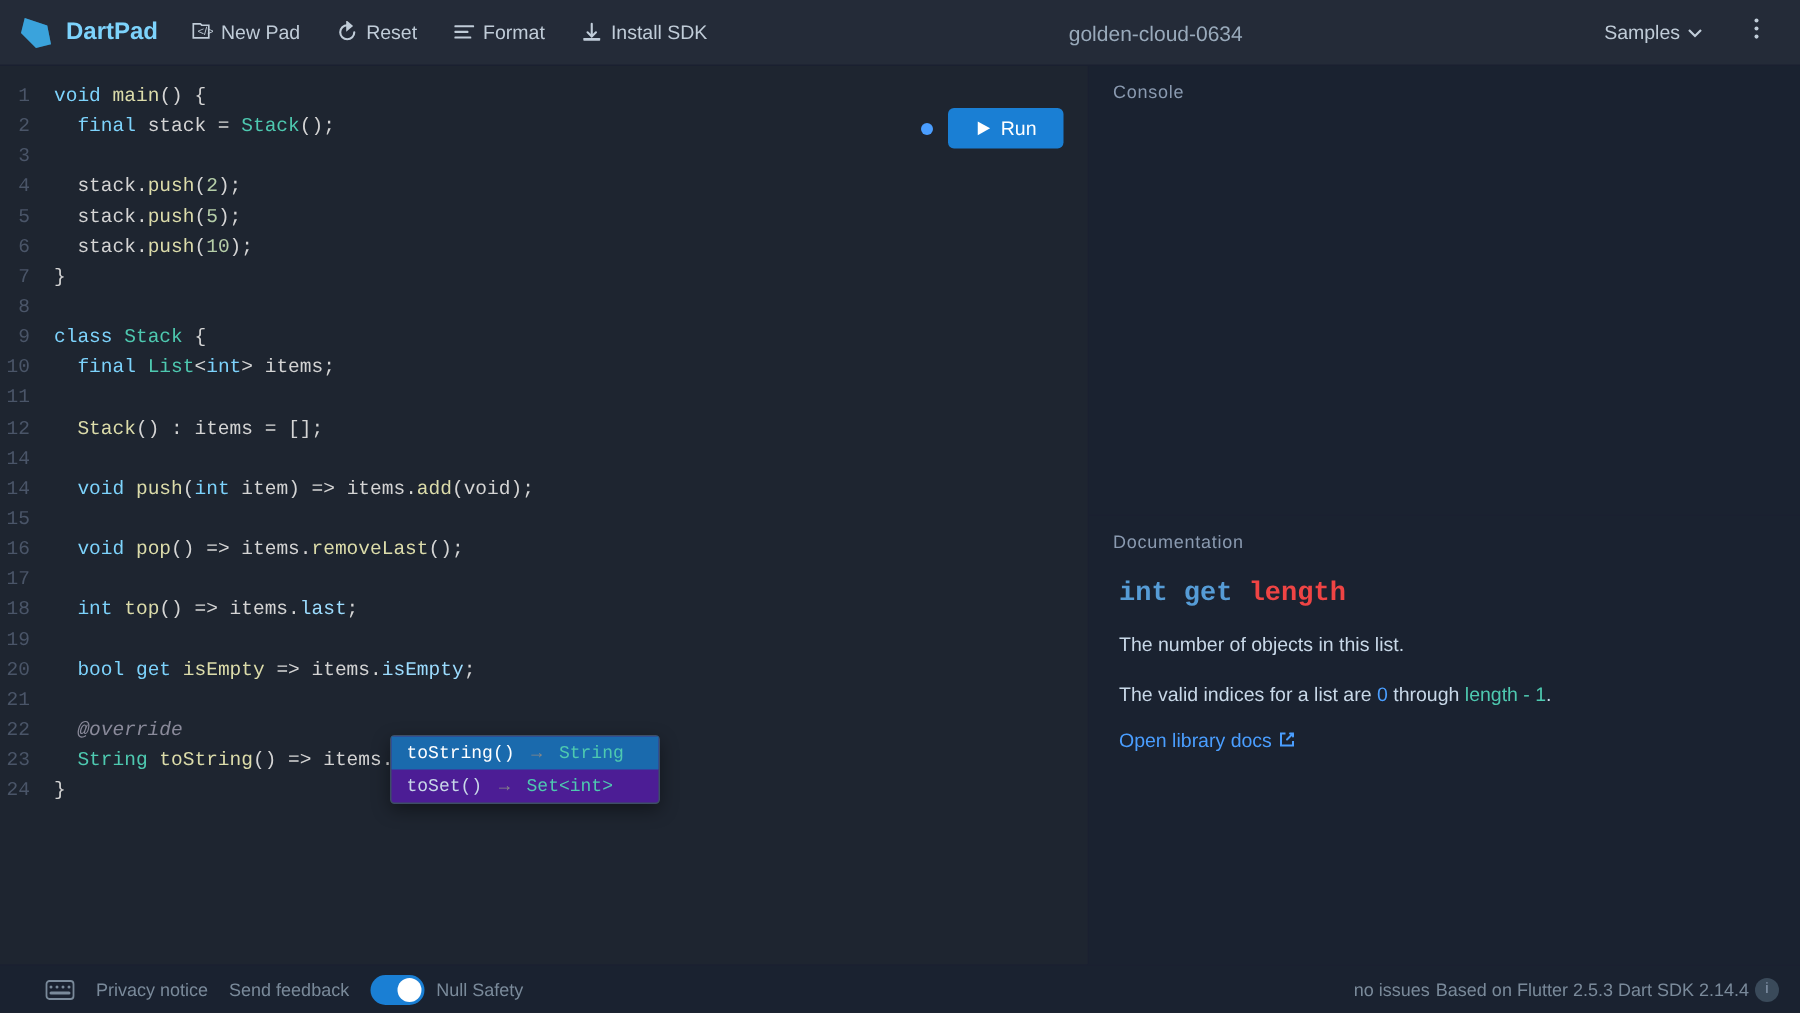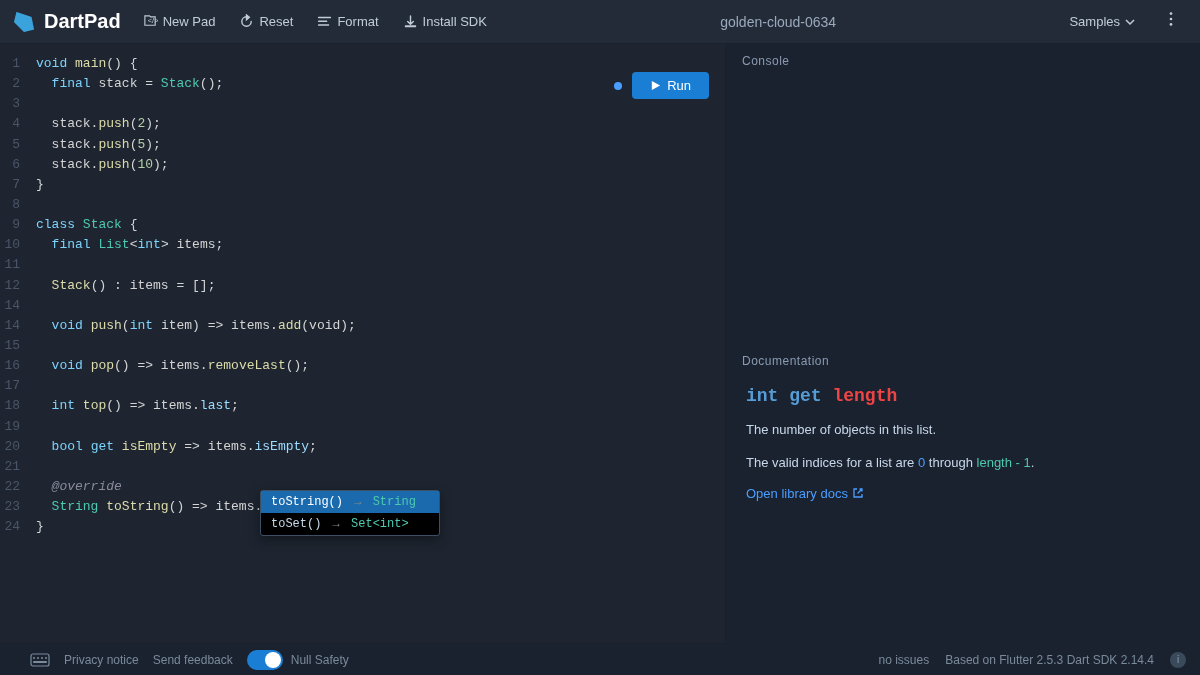--- a/index.html
+++ b/index.html
@@ -30,22 +30,22 @@
       display: flex;
       align-items: center;
       gap: 8px;
       margin-right: 8px;
     }
     .dart-logo {
       width: 24px;
       height: 24px;
     }
     .logo-text {
-      color: #ffffff;
-      font-size: 20px;
+      color: #7dd3fc;
+      font-size: 16px;
       font-weight: 600;
     }
     .topbar-btn {
       display: flex;
       align-items: center;
       gap: 5px;
       color: #c0ccd8;
       background: none;
       border: none;
       cursor: pointer;
@@ -166,21 +166,21 @@
     .num { color: #b5cea8; }
     .at { color: #9cdcfe; font-style: italic; color: #8a8a9a; }
     .prop { color: #9cdcfe; }
     .plain { color: #d4d4d4; }
 
     
     #autocomplete {
       position: absolute;
       top: 446px;
       left: 260px;
-      background: #000000;
+      background: #4c1d95;
       border: 1px solid #3d4f65;
       border-radius: 3px;
       z-index: 20;
       min-width: 180px;
       box-shadow: 0 4px 12px rgba(0,0,0,0.4);
     }
     .ac-item {
       padding: 4px 10px;
       font-family: 'Courier New', monospace;
       font-size: 12px;
@@ -300,21 +300,21 @@
       height: 16px;
       background: white;
       border-radius: 50%;
       position: absolute;
       top: 2px;
       right: 2px;
     }
     .bottom-right {
       display: flex;
       align-items: center;
-      gap: 16px;
+      gap: 4px;
       justify-content: space-between;
     }
     .info-icon {
       width: 16px;
       height: 16px;
       border-radius: 50%;
       background: #3a4a5a;
       display: flex;
       align-items: center;
       justify-content: center;

